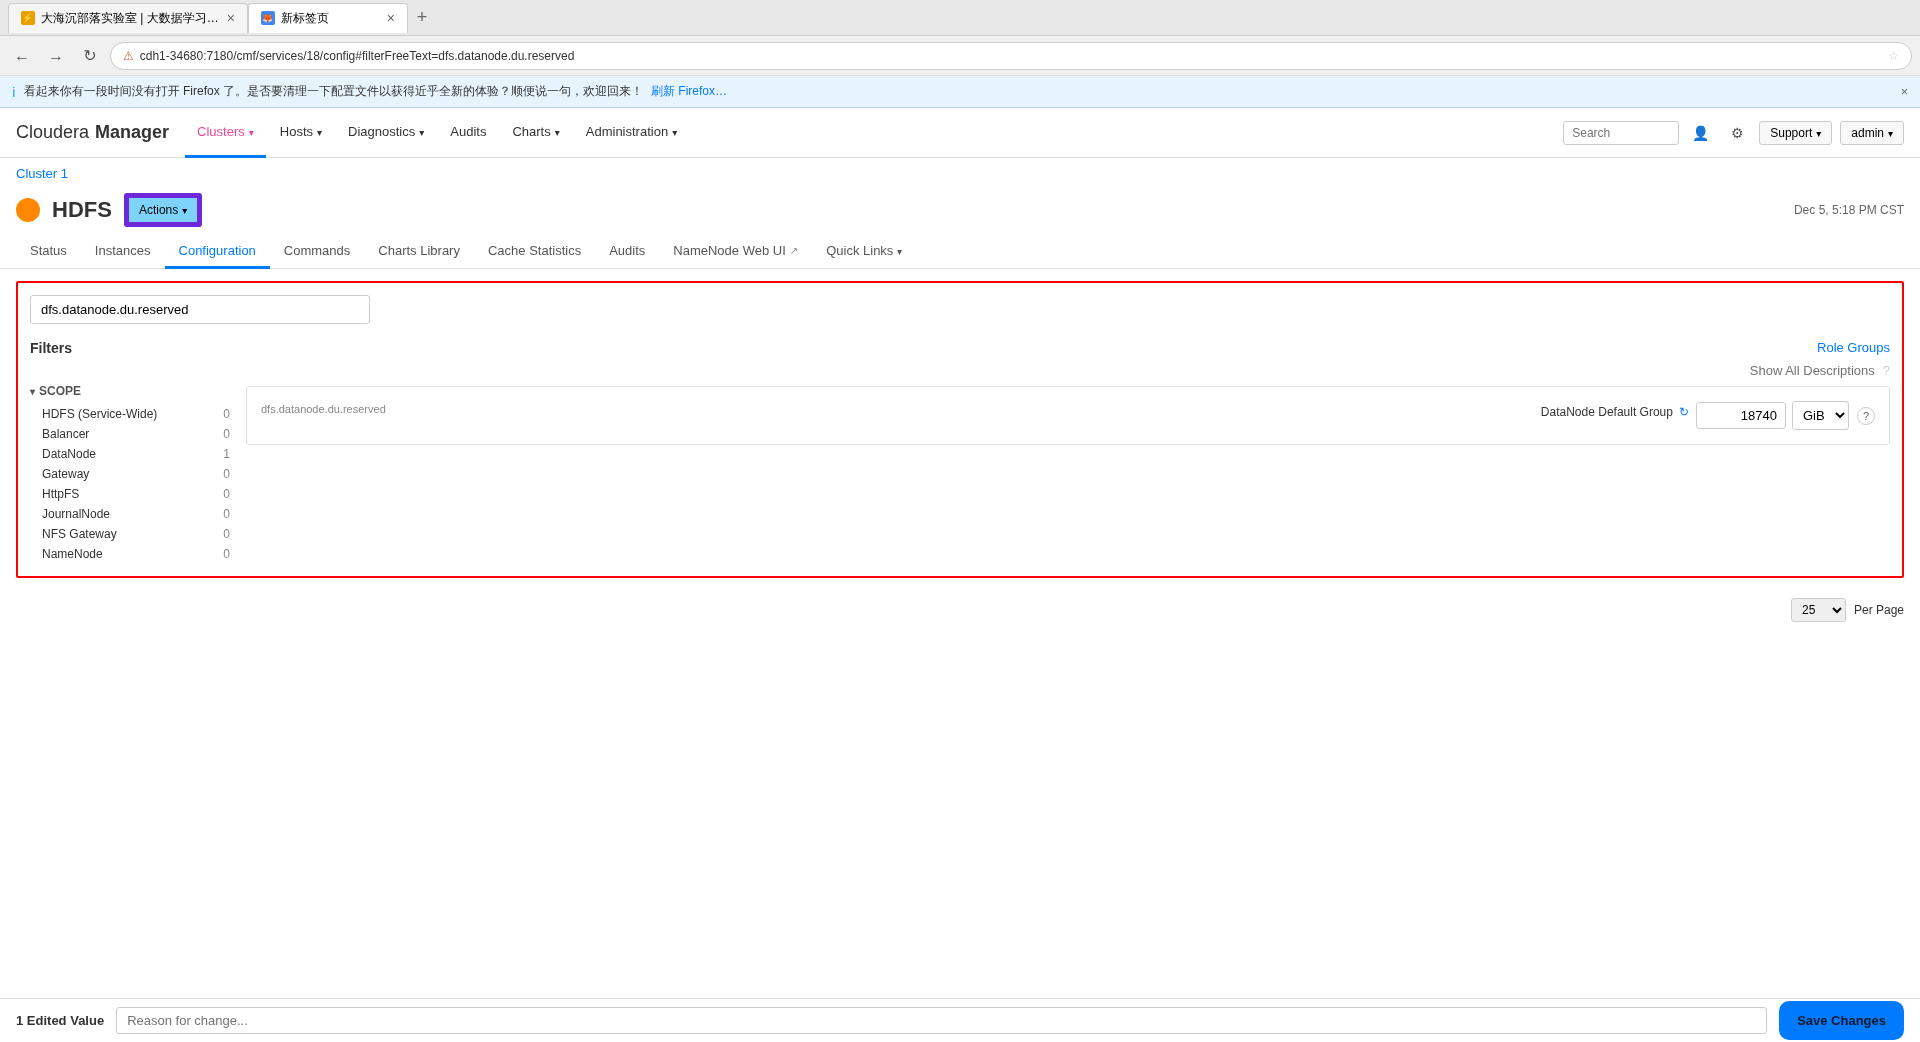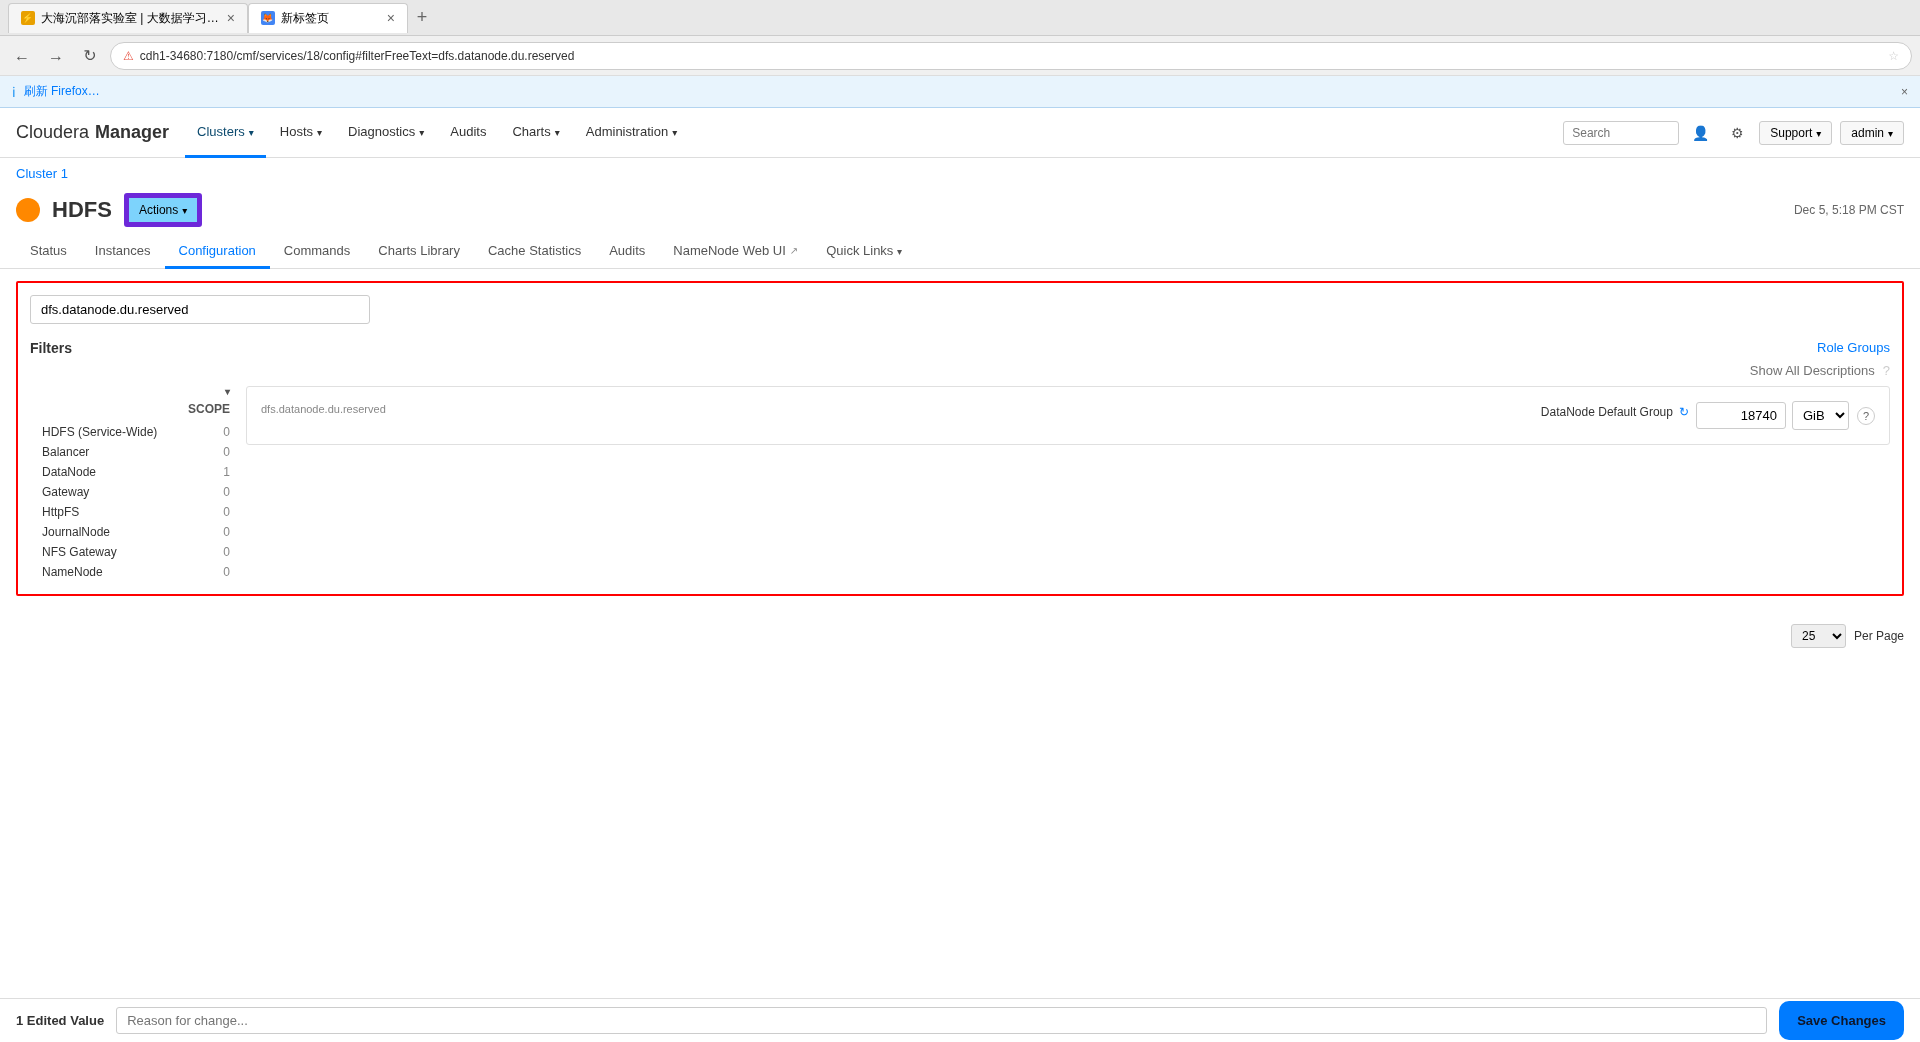--- a/index.html
+++ b/index.html
@@ -122,21 +122,21 @@
       height: 50px;
       display: flex;
       align-items: center;
       cursor: pointer;
       font-size: 13px;
       color: #333;
       border-bottom: 3px solid transparent;
       gap: 4px;
     }
     .cm-nav-item.active {
-      color: #0c4a6e;
+      color: #ec4899;
       border-bottom-color: #007bff;
       text-align: right;
     }
     .cm-nav-right {
       display: flex;
       align-items: center;
       gap: 8px;
     }
     .cm-search-box {
       border: 1px solid #ccc;
@@ -262,25 +262,24 @@
       font-size: 14px;
       font-weight: bold;
       color: #333;
       margin-bottom: 28px;
     }
     .filter-section-title {
       font-size: 12px;
       font-weight: bold;
       color: #555;
       display: flex;
-      align-items: flex-end;
+      align-items: flex-start;
       gap: 4px;
       margin-bottom: 6px;
       cursor: pointer;
-      flex-direction: column;
     }
     .filter-item {
       display: flex;
       justify-content: space-between;
       padding: 3px 0 3px 12px;
       font-size: 12px;
       color: #333;
       cursor: pointer;
     }
     .filter-count { color: #888; }
@@ -361,21 +360,21 @@
       color: #666;
       cursor: pointer;
     }
 
     
     .pagination-row {
       display: flex;
       justify-content: flex-end;
       align-items: center;
       gap: 8px;
-      margin-top: 28px;
+      margin-top: 20px;
     }
     .per-page-select {
       border: 1px solid #ccc;
       border-radius: 3px;
       padding: 3px 6px;
       font-size: 12px;
     }
     .per-page-label { font-size: 12px; color: #333; }
 
     
@@ -451,20 +450,21 @@
   <button class="nav-btn">↻</button>
   <div class="address-bar">
     <span style="color:#e74c3c; font-size:12px;">⚠</span>
     <span class="address-text">cdh1-34680:7180/cmf/services/18/config#filterFreeText=dfs.datanode.du.reserved</span>
     <span style="color:#ccc;">☆</span>
   </div>
 </div>
 
 <div class="info-bar">
   <span class="info-icon">ℹ</span>
+  <span>看起来你有一段时间没有打开 Firefox 了。是否要清理一下配置文件以获得近乎全新的体验？顺便说一句，欢迎回来！</span>
   <span style="color:#007bff; cursor:pointer; font-size:12px;">刷新 Firefox…</span>
   <span class="info-close">×</span>
 </div>
 
 <div class="cm-app">
 
   <div class="cm-topnav">
     <div class="cm-logo">
       <span class="cm-logo-cloudera">Cloudera</span>
       <span class="cm-logo-manager">Manager</span>

